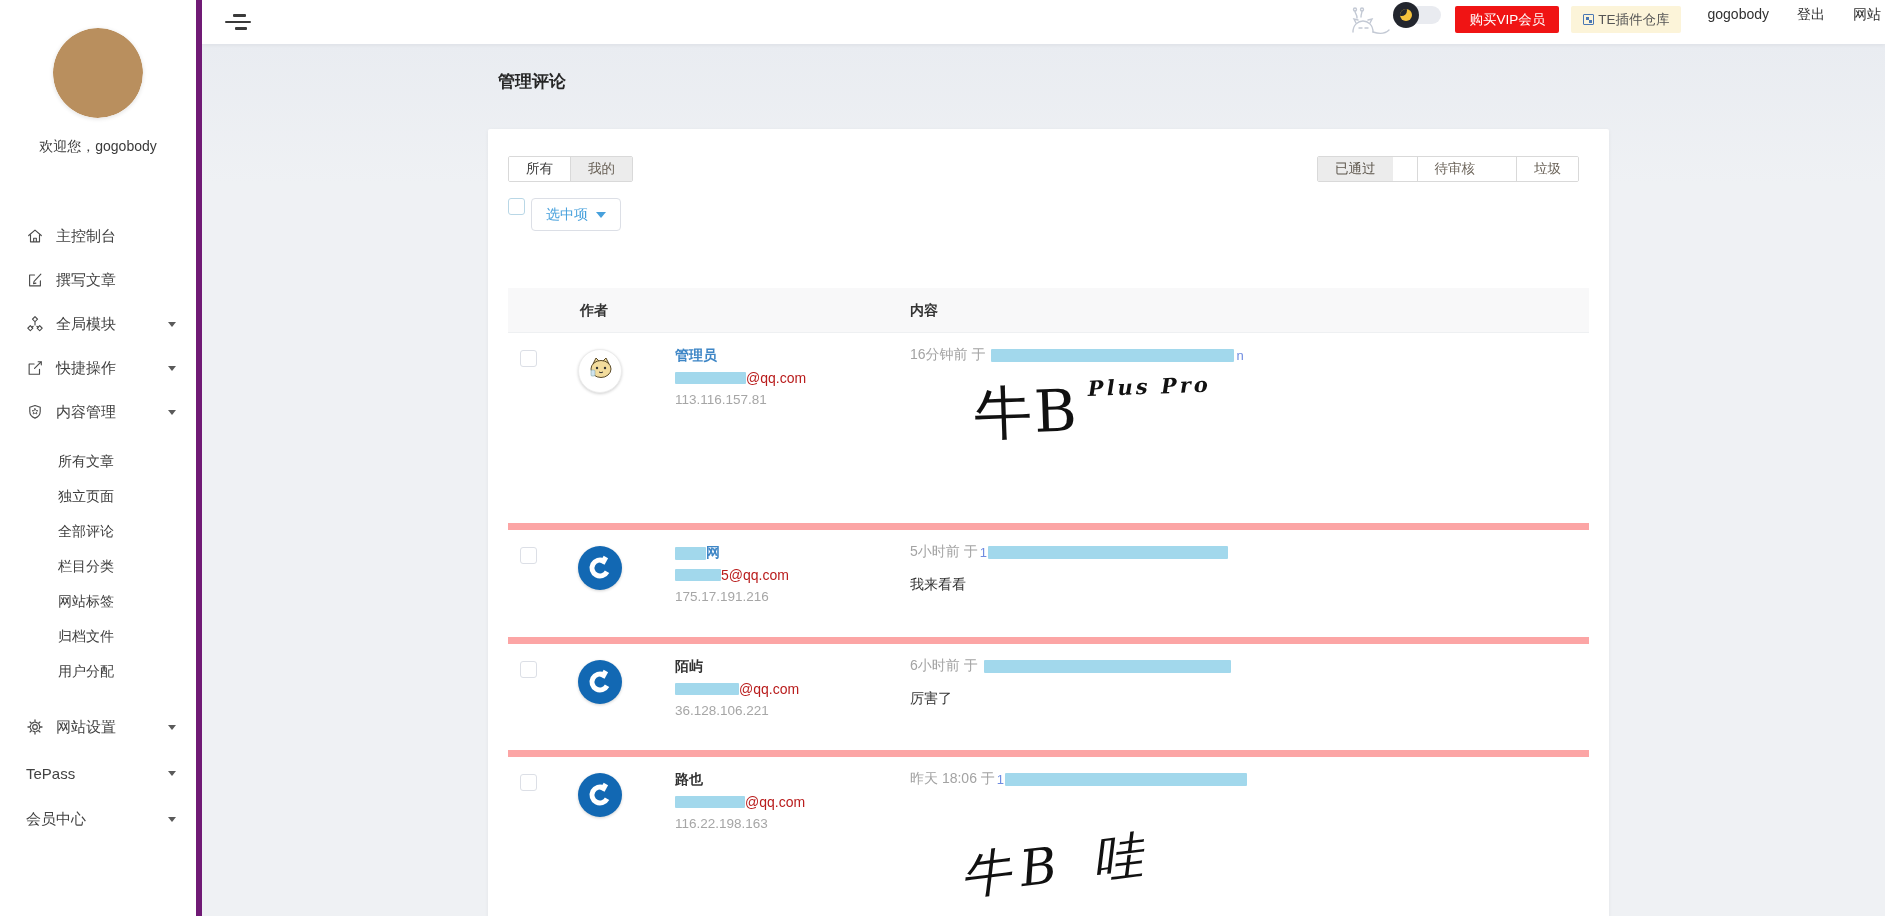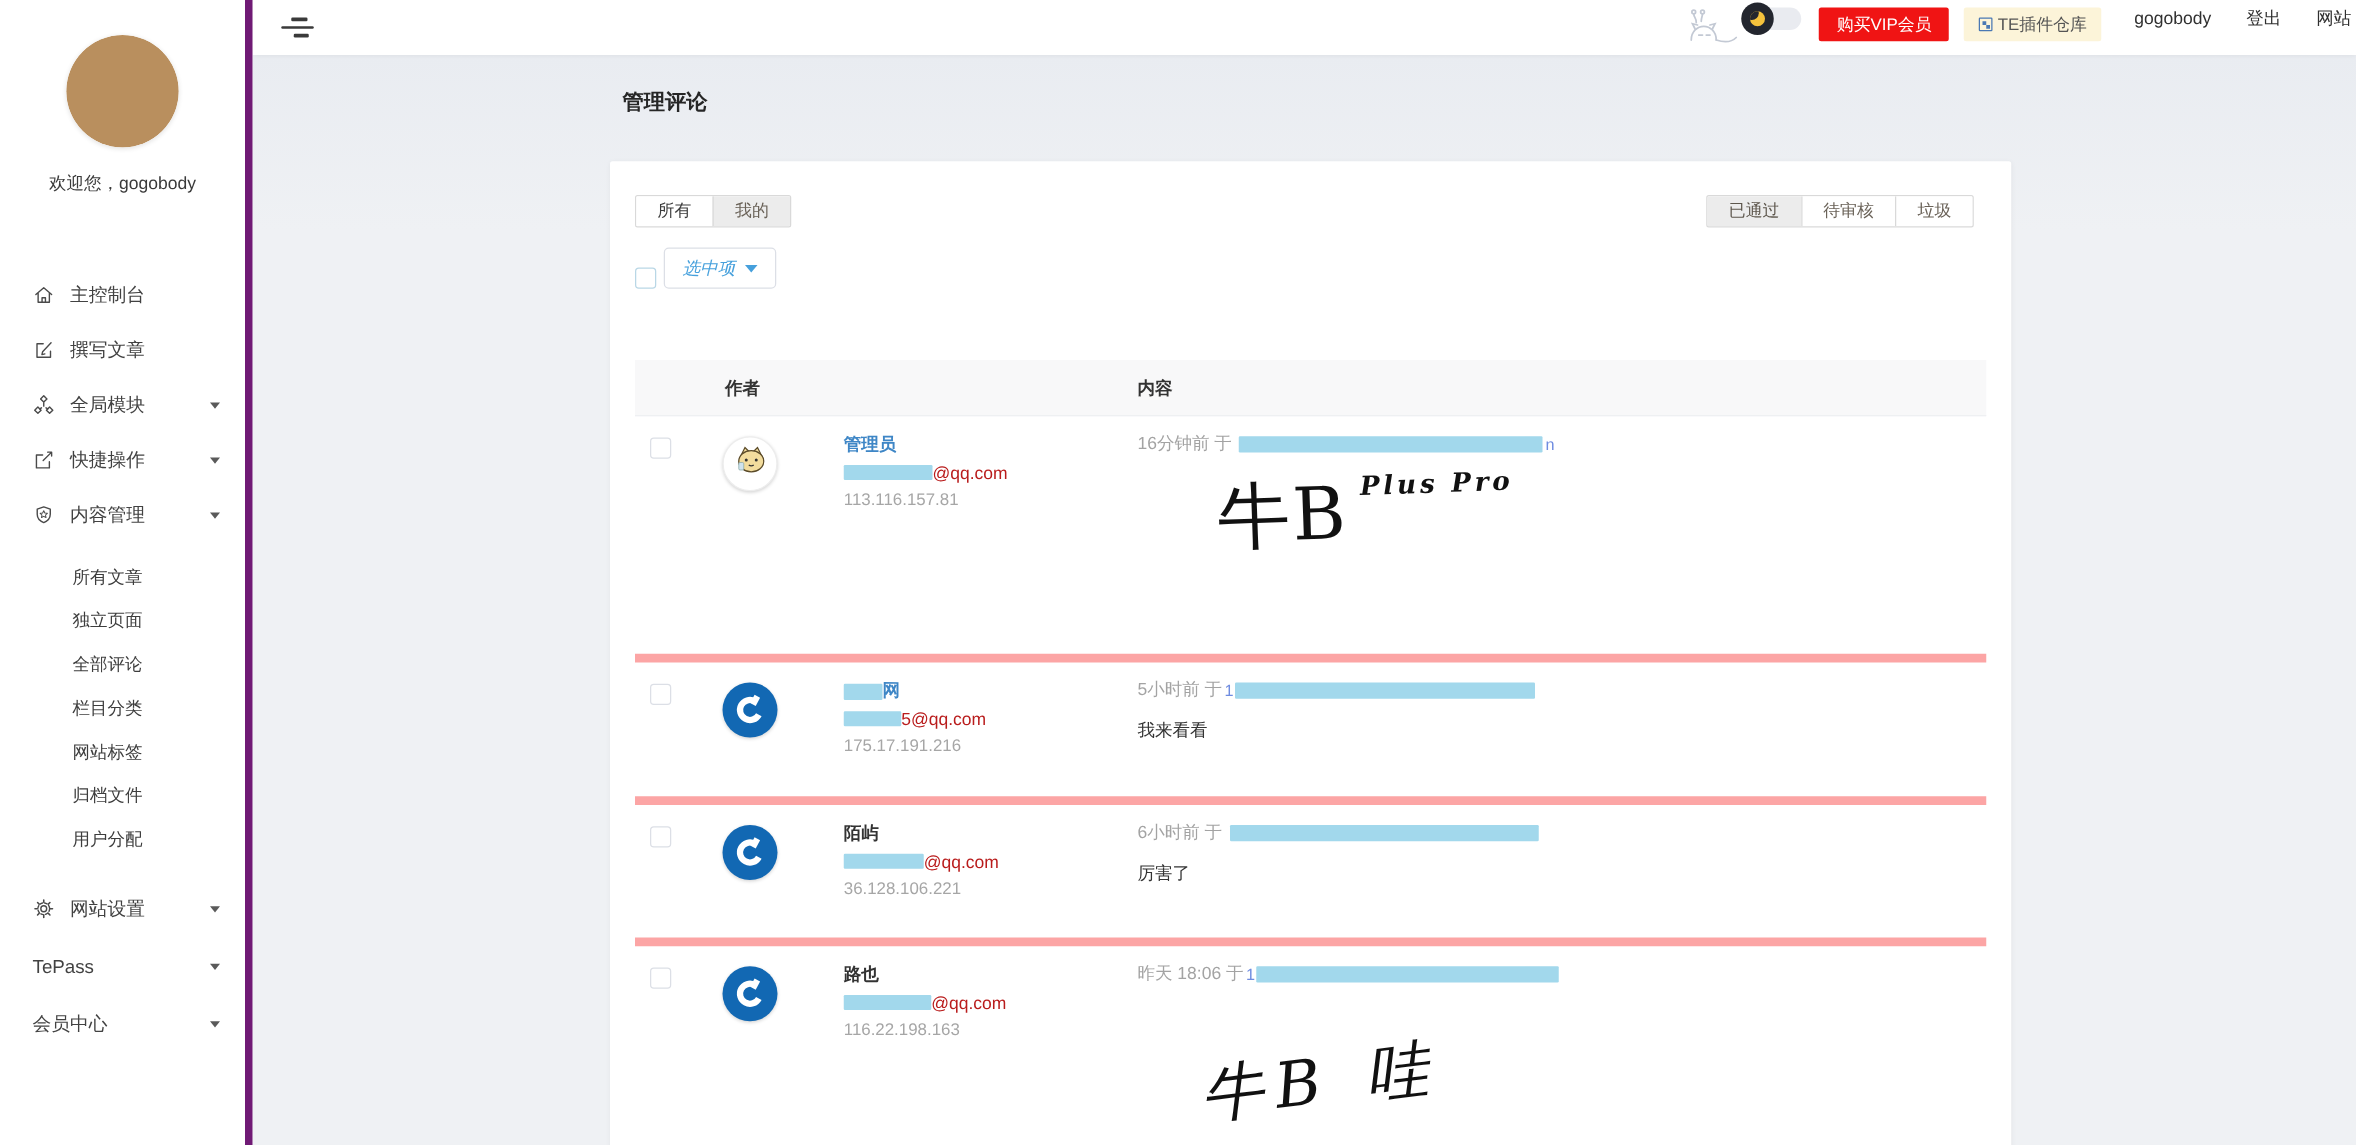--- a/index.html
+++ b/index.html
@@ -54,25 +54,25 @@
   .main { position:absolute; left:202px; top:44px; right:0; bottom:0; background:linear-gradient(180deg,#e9ecf1 0,#eff1f4 140px); }
   .page-title { position:absolute; left:296px; top:26px; font-size:17px; font-weight:bold; color:#262626; }
   .card { position:absolute; left:286px; top:85px; width:1121px; height:823px; background:#fff; border-radius:2px; box-shadow:0 1px 4px rgba(0,0,0,.05); overflow:hidden; }
 
   
   .tabs-row { position:absolute; left:20px; right:30px; top:27px; height:26px; }
   .tab-group { display:inline-flex; border:1px solid #d9d9d9; border-radius:2px; overflow:hidden; }
   .tab { height:24px; line-height:24px; padding:0 17px; font-size:13.5px; color:#6a6258; background:#ececec; cursor:pointer; border-left:1px solid #d9d9d9; }
   .tab:first-child { border-left:none; }
   .tab.on { background:#fff; color:#3c3c3c; }
-  .tab-group.status { position:absolute; right:0; top:0; }
+  .tab-group.status { position:absolute; right:0; top:0;gap:24px; }
   .tab-group.status .tab { background:#fff; }
   .tab-group.status .tab.on { background:#ececec; color:#5d564c; }
 
-  .bulk-row { position:absolute; left:20px; top:69px; height:33px; display:flex; align-items:flex-end;font-style:italic; }
+  .bulk-row { position:absolute; left:20px; top:69px; height:33px; display:flex; align-items:flex-start; }
   .checkbox { width:17px; height:17px; border:1px solid #b9d7e6; border-radius:3px; background:#fff; cursor:pointer; }
   .bulk-btn { margin-left:6px; height:33px; border:1px solid #dcdfe6; border-radius:4px; background:#fff; padding:0 14px; display:flex; align-items:center; font-size:14px; color:#46a0dc; cursor:pointer; }
   .bulk-btn .caret-blue { width:0; height:0; border-left:5px solid transparent; border-right:5px solid transparent; border-top:6px solid #46a0dc; margin-left:8px; }
 
   .search-row { position:absolute; left:20px; top:114px; height:31px; display:flex; align-items:center; }
   .search-input { width:179px; height:31px; border:1px solid #d9d9d9; border-radius:2px; padding:0 10px; font-size:14px; color:#333; font-family:inherit; }
   .search-input::placeholder { color:#bfbfbf; }
   .btn-filter { margin-left:10px; height:29px; padding:0 13px; background:#fff; border:1px solid #d9d9d9; border-radius:4px; font-size:14px; color:#262626; cursor:pointer; font-family:inherit; }
 
   

